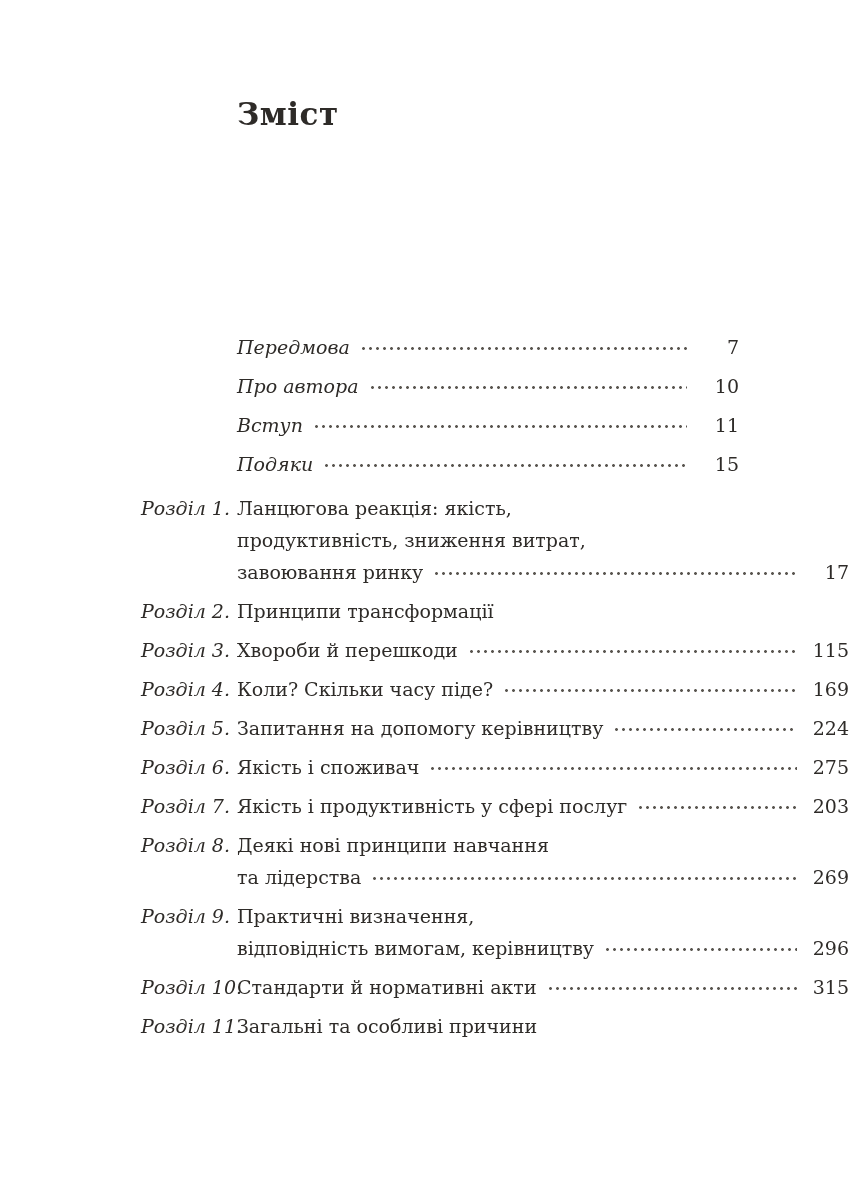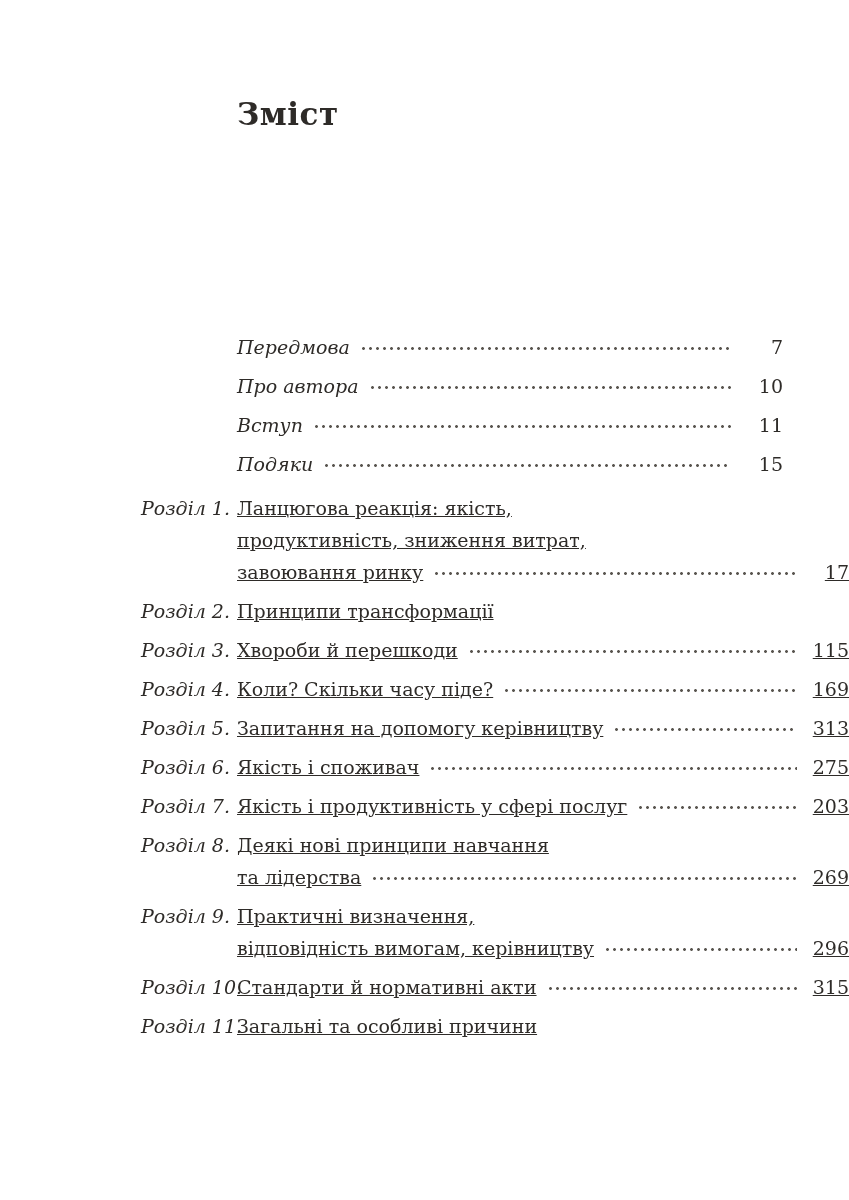--- a/index.html
+++ b/index.html
@@ -34,21 +34,21 @@
   .front-matter {
     position: absolute;
     left: 0;
     right: 0;
     top: 328px;
   }
   .fm-row {
     display: flex;
     align-items: baseline;
     padding-left: 237px;
-    padding-right: 66px;
+    padding-right: 110px;
     height: 39px;
     line-height: 39px;
   }
   .fm-title {
     font-style: italic;
     white-space: nowrap;
     flex: none;
   }
   .chapters {
     position: absolute;
@@ -67,21 +67,21 @@
     width: 88px;
     margin-right: 8px;
     text-align: right;
     font-style: italic;
     white-space: nowrap;
   }
   .ch-body {
     flex: 1 1 auto;
     min-width: 0;
   }
-  .ch-line { line-height: 32px; text-decoration: underline; }
+  .ch-line { line-height: 32px; }
   .ch-line.last {
     display: flex;
     align-items: baseline;
   }
   .ch-title {
     flex: none;
     white-space: nowrap;
   }
   .leader {
     flex: 1 1 auto;
@@ -168,21 +168,21 @@
             <span class="pageno">169</span>
           </div>
         </div>
       </div>
       <div class="ch-row">
         <span class="ch-label">Розділ 5.</span>
         <div class="ch-body">
           <div class="ch-line last">
             <span class="ch-title">Запитання на допомогу керівництву</span>
             <span class="leader"></span>
-            <span class="pageno">313</span>
+            <span class="pageno">224</span>
           </div>
         </div>
       </div>
       <div class="ch-row">
         <span class="ch-label">Розділ 6.</span>
         <div class="ch-body">
           <div class="ch-line last">
             <span class="ch-title">Якість і споживач</span>
             <span class="leader"></span>
             <span class="pageno">275</span>

